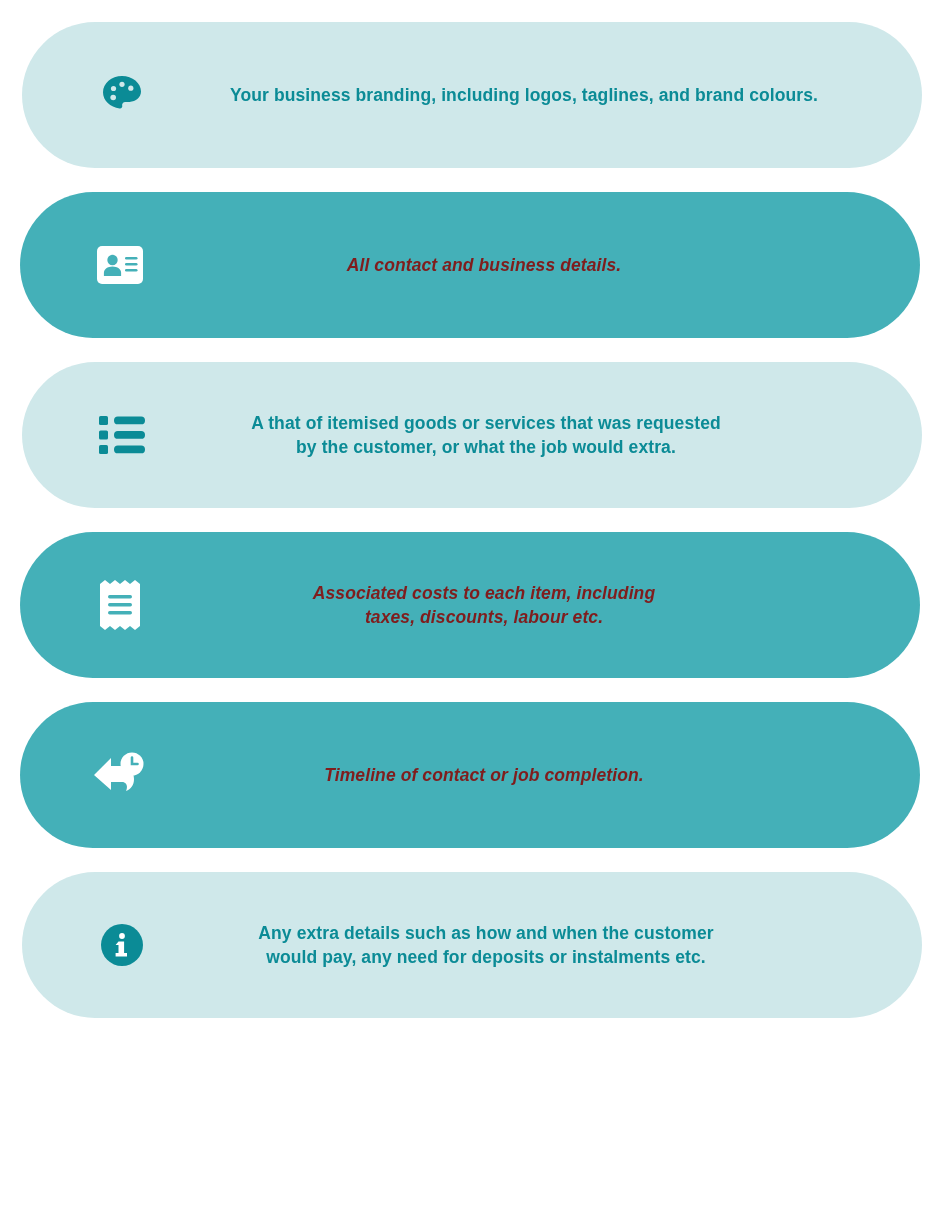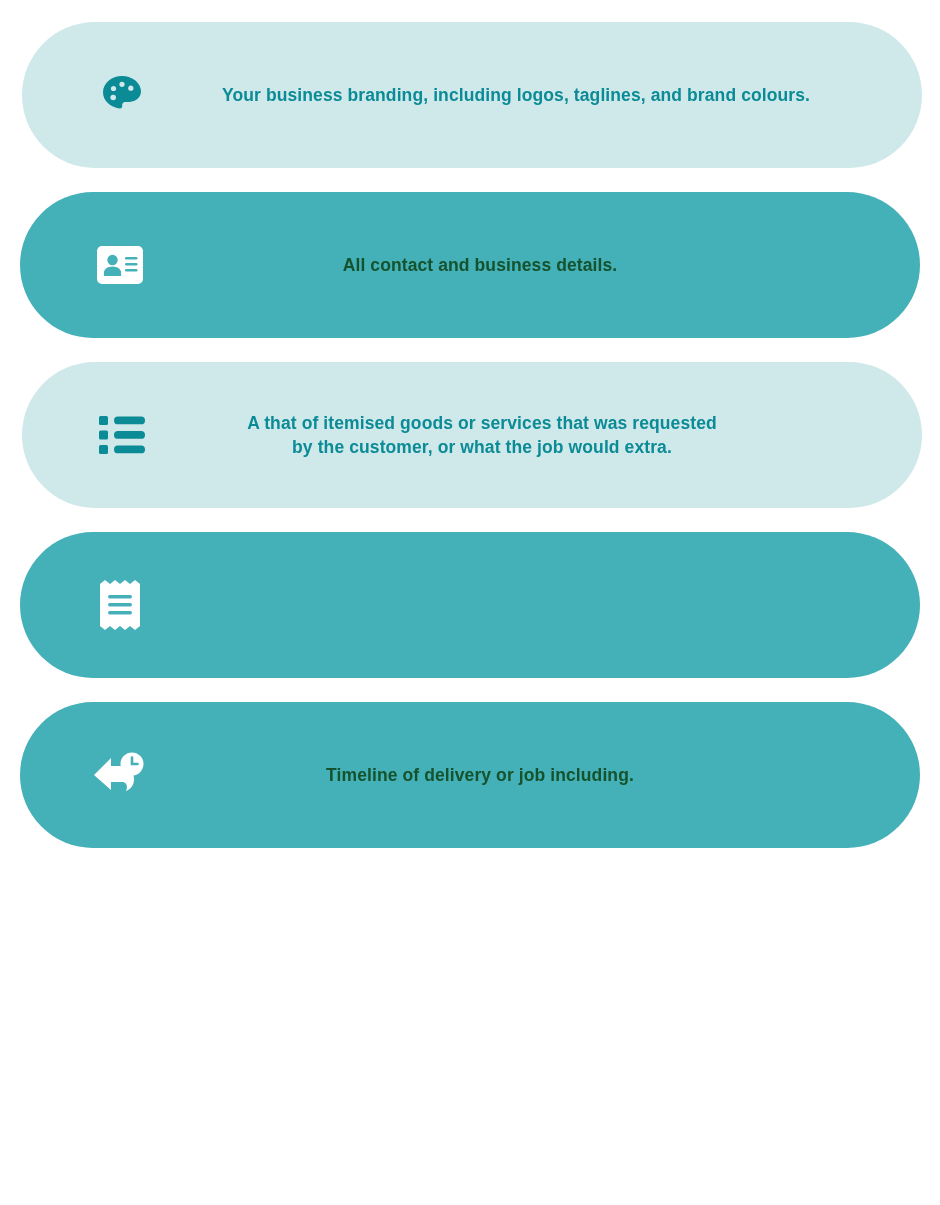--- a/index.html
+++ b/index.html
@@ -18,20 +18,21 @@
     padding-top: 22px;
   }
   .row {
     position: relative;
     width: 900px;
     height: 146px;
     margin: 0 auto 24px auto;
     border-radius: 73px;
     display: flex;
     align-items: center;
+    gap: 8px;
   }
   .row.light { background: #cfe8ea; margin-left: 22px; }
   .row.dark  { background: #44b0b8; margin-left: 20px; }
 
   .icon-cell {
     width: 200px;
     min-width: 200px;
     height: 146px;
     display: flex;
     align-items: center;
@@ -42,21 +43,21 @@
   .text-cell {
     flex: 1 1 auto;
     padding-right: 180px;
     text-align: center;
     font-size: 17.5px;
     font-weight: bold;
     line-height: 1.38;
     letter-spacing: 0.1px;
   }
   .row.light .text-cell { color: #0b8b96; }
-  .row.dark  .text-cell { color: #14532d; }
+  .row.dark  .text-cell { color: #7f1d1d; font-style: italic; }
   .text-cell .line { display: block; white-space: nowrap; }
 </style>
 </head>
 <body>
 
 <div id="infographic">
 
   <div class="row light">
     <div class="icon-cell">
       <svg width="48" height="48" viewBox="0 0 48 48" aria-hidden="true">
@@ -108,30 +109,47 @@
   <div class="row dark">
     <div class="icon-cell">
       <svg width="40" height="50" viewBox="0 0 40 50" aria-hidden="true">
         <path fill="#ffffff" d="M0 4 L5 0 L10 4 L15 0 L20 4 L25 0 L30 4 L35 0 L40 4
                                  L40 46 L35 50 L30 46 L25 50 L20 46 L15 50 L10 46 L5 50 L0 46 Z"></path>
         <rect x="8" y="15" width="24" height="3.4" rx="1.7" fill="#44b0b8"></rect>
         <rect x="8" y="23" width="24" height="3.4" rx="1.7" fill="#44b0b8"></rect>
         <rect x="8" y="31" width="24" height="3.4" rx="1.7" fill="#44b0b8"></rect>
       </svg>
     </div>
+    <div class="text-cell">
+      <span class="line">Associated costs to each item, including</span>
+      <span class="line">taxes, discounts, labour etc.</span>
+    </div>
   </div>
 
 
   <div class="row dark">
     <div class="icon-cell">
       <svg width="52" height="46" viewBox="0 0 52 46" aria-hidden="true">
         <path fill="#ffffff" d="M17 6 v8 H26 c9 0 14 5 14 13 0 6-3 10-8 12 2-4 1-9-4-9 H17 v8 L0 23 Z"></path>
         <circle cx="38" cy="12" r="11.5" fill="#ffffff"></circle>
         <path d="M38 5.5 V12 h5.5" stroke="#44b0b8" stroke-width="2.6" stroke-linecap="round" fill="none"></path>
       </svg>
     </div>
     <div class="text-cell">
-      <span class="line">Timeline of delivery or job including.</span>
+      <span class="line">Timeline of contact or job completion.</span>
     </div>
   </div>
 
+  <div class="row light">
+    <div class="icon-cell">
+      <svg width="42" height="42" viewBox="0 0 42 42" aria-hidden="true">
+        <circle cx="21" cy="21" r="21" fill="#0b8b96"></circle>
+        <circle cx="21" cy="12" r="2.9" fill="#ffffff"></circle>
+        <path fill="#ffffff" d="M17.5 17.5 h5.6 v11.6 h2.9 v3.4 h-11.4 v-3.4 h2.9 V20.9 h-2.9 z"></path>
+      </svg>
+    </div>
+    <div class="text-cell">
+      <span class="line">Any extra details such as how and when the customer</span>
+      <span class="line">would pay, any need for deposits or instalments etc.</span>
+    </div>
+  </div>
 
 </div>
 
 </body></html>

